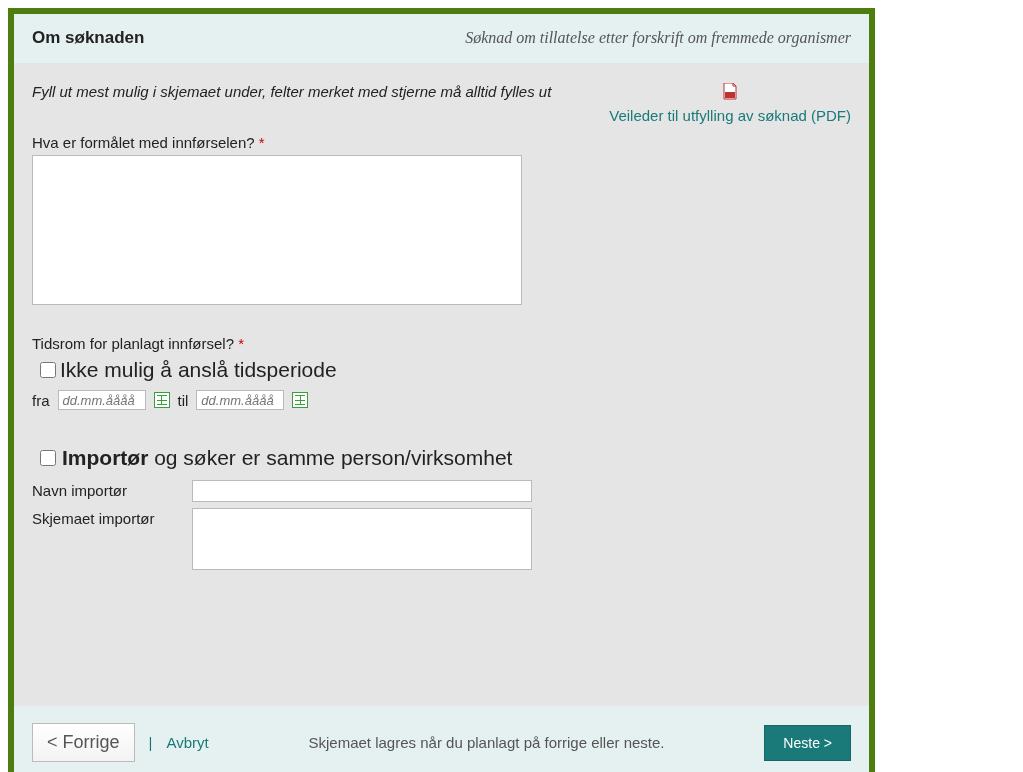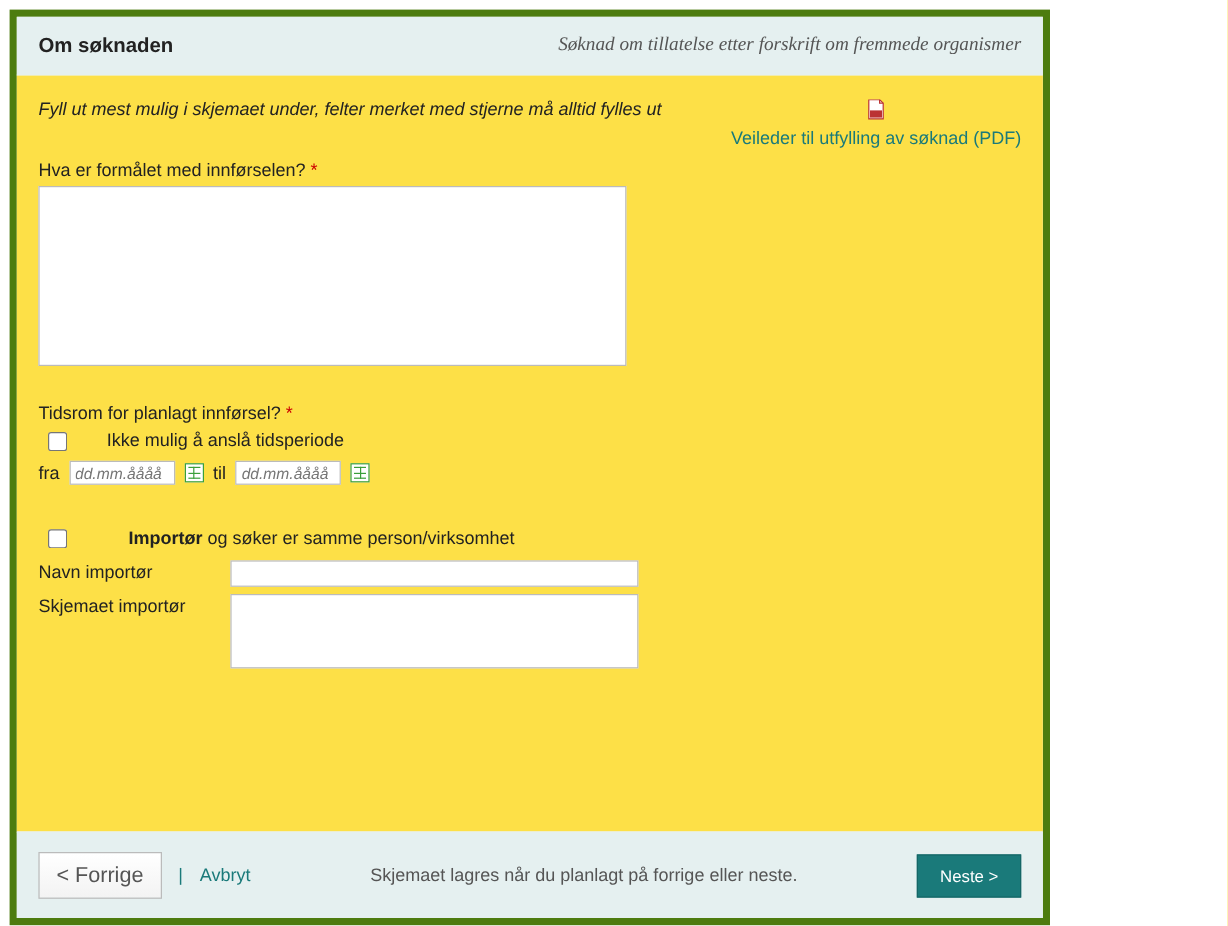--- a/index.html
+++ b/index.html
@@ -26,21 +26,21 @@
       color: #222;
     }
     .header-right {
       font-size: 16px;
       font-style: italic;
       font-family: Georgia, serif;
       color: #555;
     }
     .content {
       padding: 20px 18px 10px;
-      background: #fde047;
+      background: #e5e5e5;
     }
     .top-row {
       display: flex;
       justify-content: space-between;
       align-items: flex-start;
       margin-bottom: 10px;
     }
     .instructions {
       font-style: italic;
       font-size: 15px;
@@ -87,21 +87,21 @@
       align-items: center;
       gap: 4px;
       margin-top: 6px;
       margin-bottom: 8px;
     }
     .checkbox-row input[type="checkbox"] {
       width: 16px;
       height: 16px;
       margin-left: 8px;
     }
-    .checkbox-label { font-size: 15px; color: #222; margin-left: 29px; }
+    .checkbox-label { font-size: 21px; color: #222; }
     .date-row {
       display: flex;
       align-items: center;
       gap: 8px;
       font-size: 15px;
       color: #222;
     }
     .date-input {
       width: 88px;
       height: 20px;
@@ -129,21 +129,21 @@
       background:
         linear-gradient(#3a9f3a 0 0) 0 0/100% 1px no-repeat,
         linear-gradient(#3a9f3a 0 0) 0 50%/100% 1px no-repeat,
         linear-gradient(#3a9f3a 0 0) 0 100%/100% 1px no-repeat,
         linear-gradient(#3a9f3a 0 0) 50% 0/1px 100% no-repeat;
     }
     .importer-section { margin-top: 36px; }
     .checkbox-row2 {
       display: flex;
       align-items: center;
-      gap: 22px;
+      gap: 6px;
       margin-bottom: 10px;
     }
     .checkbox-row2 input[type="checkbox"] {
       width: 16px;
       height: 16px;
       margin-left: 8px;
     }
     .bold { font-weight: bold; }
     .form-row {
       display: flex;

